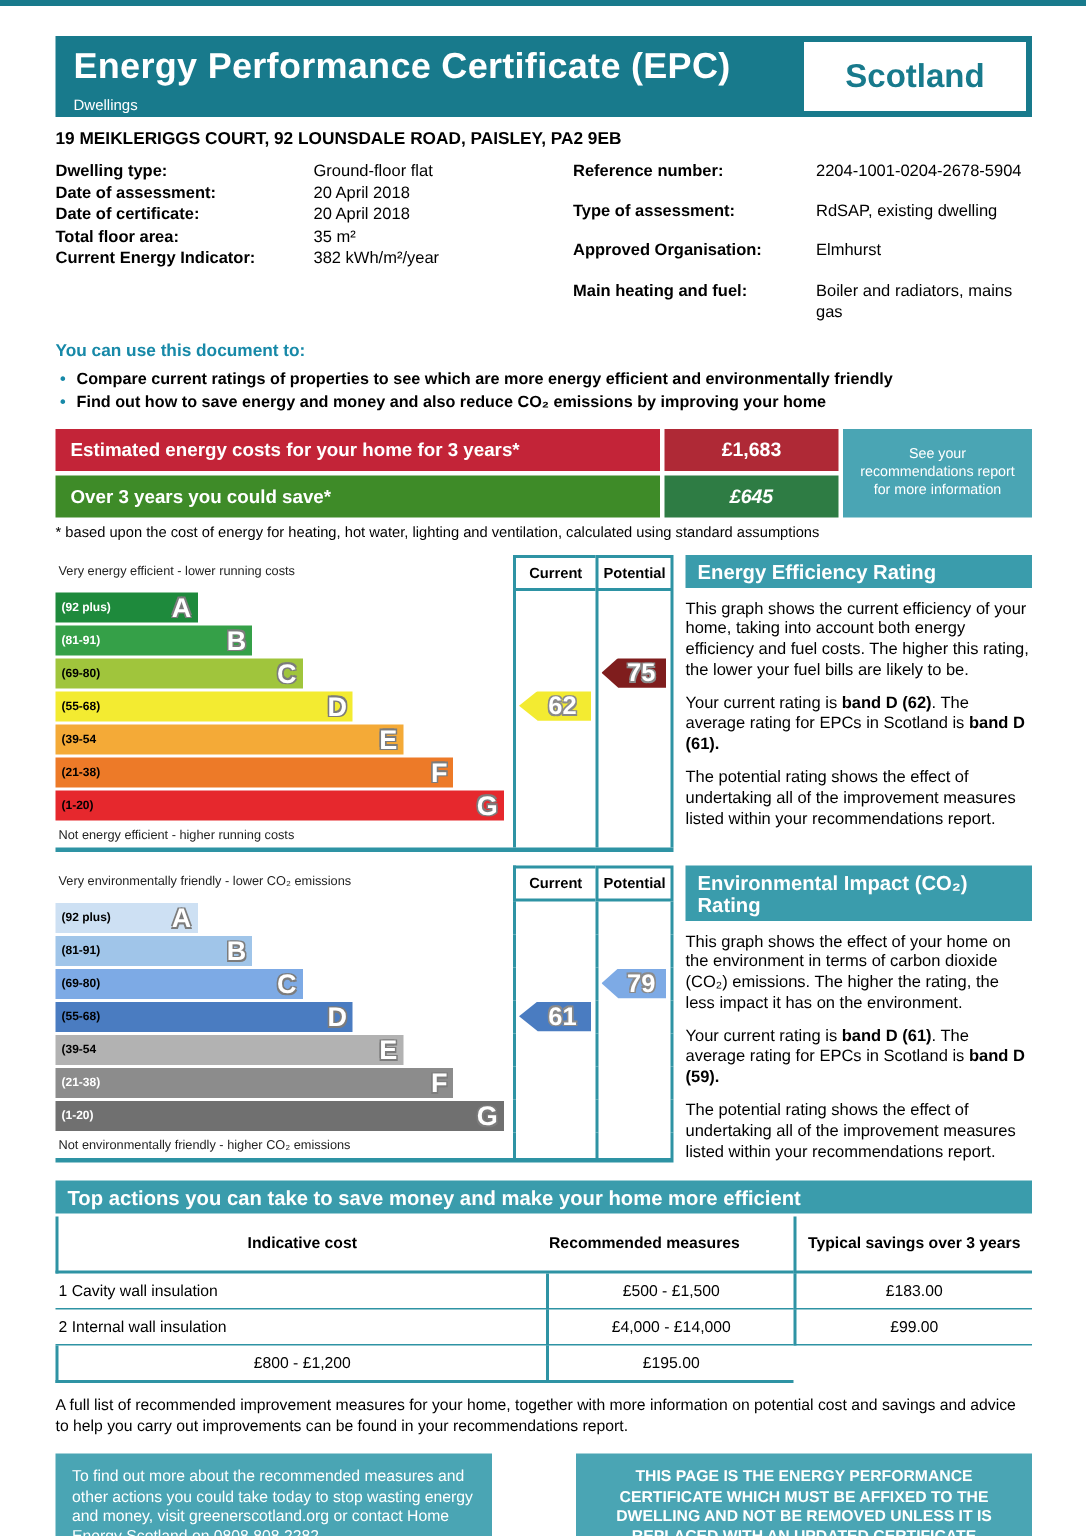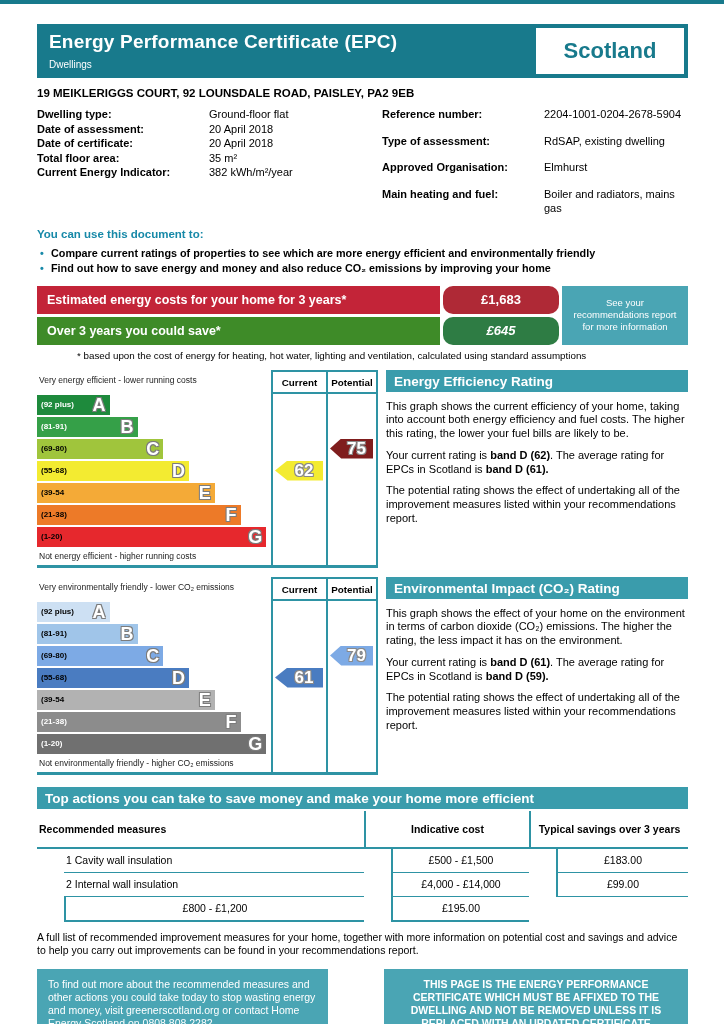--- a/index.html
+++ b/index.html
@@ -7,21 +7,21 @@
     width:724px;height:1024px;background:#fff;overflow:hidden;
     font-family:"Liberation Sans", sans-serif;color:#000;
     -webkit-font-smoothing:antialiased;
   }
   .topline{height:4px;background:var(--teal-dark);}
   .content{padding:0 36px 0 37px;}
 
   
   .banner{margin-top:20px;background:var(--teal-dark);height:54px;display:flex;align-items:stretch;justify-content:space-between;}
   .banner-left{padding:7px 0 0 12px;}
-  .banner-title{color:#fff;font-weight:bold;font-size:19px;letter-spacing:.2px;}
+  .banner-title{color:#fff;font-weight:bold;font-size:24px;letter-spacing:.2px;}
   .banner-sub{color:#fff;font-size:10px;margin-top:6px;}
   .scotland-box{background:#fff;margin:4px 4px 4px 0;width:148px;display:flex;align-items:center;justify-content:center;}
   .scotland-box span{color:var(--teal-dark);font-weight:bold;font-size:22px;}
 
   .address{margin-top:9px;font-size:11.5px;font-weight:bold;}
 
   
   .details{margin-top:8px;display:flex;font-size:11px;line-height:14.5px;}
   .dcol{display:grid;grid-template-columns:172px 1fr;align-content:start;}
   .dcol.left{width:345px;}
@@ -30,31 +30,31 @@
 
   .usage{margin-top:12px;}
   .usage-heading{color:var(--heading);font-weight:bold;font-size:11.5px;}
   .usage ul{margin:6px 0 0 0;padding:0;list-style:none;}
   .usage li{font-size:10.8px;font-weight:bold;padding-left:14px;position:relative;line-height:15.5px;}
   .usage li::before{content:"•";color:var(--heading);position:absolute;left:3px;}
 
   
   .costs{margin-top:9px;display:grid;grid-template-columns:1fr 116px 126px;grid-template-rows:28px 28px;gap:3px;}
   .cost-label{color:#fff;font-weight:bold;font-size:12.5px;display:flex;align-items:center;padding-left:10px;}
-  .cost-value{color:#fff;font-weight:bold;font-size:13px;display:flex;align-items:center;justify-content:center;border-radius:10px;}
+  .cost-value{color:#fff;font-weight:bold;font-size:13px;display:flex;align-items:center;justify-content:center;}
   .cost-aside{grid-row:1 / span 2;grid-column:3;background:var(--teal-light);color:#fff;font-size:9.5px;
     display:flex;align-items:center;justify-content:center;text-align:center;padding:2px 8px;line-height:12px;}
   .r1l{background:var(--red);}  .r1v{background:var(--red-value);}
   .r2l{background:var(--green);}.r2v{background:var(--green-value);font-style:italic;}
 
-  .footnote{margin-top:5px;font-size:9.8px;margin-left:40px;}
+  .footnote{margin-top:5px;font-size:9.8px;}
 
   
   .rating-row{display:flex;margin-top:9px;gap:8px;}
-  .chart{width:341px;display:grid;grid-template-columns:1fr 55px 52px;border-bottom:3px solid var(--line);align-content:start;}
+  .chart{width:412px;display:grid;grid-template-columns:1fr 55px 52px;border-bottom:3px solid var(--line);align-content:start;}
   .c-title,.c-foot{font-size:8.5px;color:#222;padding:5px 2px 3px 2px;}
   .c-foot{padding:3px 2px 4px 2px;}
   .c-hdr{font-size:9.8px;font-weight:bold;text-align:center;padding:5px 1px 4px 1px;
     border-top:2px solid var(--line);border-bottom:2px solid var(--line);}
   .col-cur{border-left:2px solid var(--line);}
   .col-pot{border-left:2px solid var(--line);border-right:2px solid var(--line);}
   .c-band{height:22px;}
   .c-cell{height:22px;position:relative;}
   .c-foot-cell{position:relative;}
   .bar{height:20px;margin:1px 0;display:flex;align-items:center;justify-content:space-between;}
@@ -68,21 +68,21 @@
     text-shadow:-1px -1px 0 #8a8a8a,1px -1px 0 #8a8a8a,-1px 1px 0 #8a8a8a,1px 1px 0 #8a8a8a;}
 
   .panel{flex:1;}
   .panel-header{background:var(--teal-mid);color:#fff;font-weight:bold;font-size:13.5px;padding:4px 8px 3px 8px;}
   .panel p{font-size:11px;line-height:13.8px;margin:8px 0 0 0;}
 
   
   .ta-banner{margin-top:12px;background:var(--teal-mid);color:#fff;font-weight:bold;font-size:13.5px;padding:4px 8px 3px 8px;}
   .ta-table{margin-top:2px;display:grid;grid-template-columns:327px 165px 159px;}
   .ta-hcell{font-size:10.5px;font-weight:bold;height:36px;display:flex;align-items:center;border-bottom:2px solid var(--line);}
-  .ta-cell{font-size:10.5px;height:23px;display:flex;align-items:center;border-bottom:1px solid var(--line);margin-left:27px;}
+  .ta-cell{font-size:10.5px;height:23px;display:flex;align-items:center;border-bottom:1px solid var(--line);}
   .ta-row3{border-bottom:2px solid var(--line);}
   .ta-c1{padding-left:2px;}
   .ta-c2,.ta-c3{justify-content:center;text-align:center;}
   .ta-b2{border-left:2px solid var(--line);}
   .ta-b3{border-left:2px solid var(--line);}
   .ta-note{margin-top:9px;font-size:10.5px;line-height:13.5px;}
 
   
   .footer-boxes{margin-top:11px;display:flex;justify-content:space-between;}
   .fbox{background:var(--teal-light);color:#fff;font-size:10.5px;line-height:13.2px;padding:9px 11px;}
@@ -325,22 +325,22 @@
       <div class="panel">
         <div class="panel-header">Environmental Impact (CO₂) Rating</div>
         <p><span>This graph shows the effect of your home on the environment in terms of carbon dioxide (CO₂) emissions. The higher the rating, the less impact it has on the environment.</span></p>
         <p><span>Your current rating is </span><b>band D (61)</b><span>. The average rating for EPCs in Scotland is </span><b>band D (59).</b></p>
         <p><span>The potential rating shows the effect of undertaking all of the improvement measures listed within your recommendations report.</span></p>
       </div>
     </section>
 
     <div class="ta-banner">Top actions you can take to save money and make your home more efficient</div>
     <div class="ta-table">
+      <div class="ta-hcell ta-c2 ta-b2">Indicative cost</div>
       <div class="ta-hcell ta-c1">Recommended measures</div>
-      <div class="ta-hcell ta-c2 ta-b2">Indicative cost</div>
       <div class="ta-hcell ta-c3 ta-b3">Typical savings over 3 years</div>
 
       <div class="ta-cell ta-c1">1 Cavity wall insulation</div>
       <div class="ta-cell ta-c2 ta-b2">£500 - £1,500</div>
       <div class="ta-cell ta-c3 ta-b3">£183.00</div>
 
       <div class="ta-cell ta-c1">2 Internal wall insulation</div>
       <div class="ta-cell ta-c2 ta-b2">£4,000 - £14,000</div>
       <div class="ta-cell ta-c3 ta-b3">£99.00</div>
 

